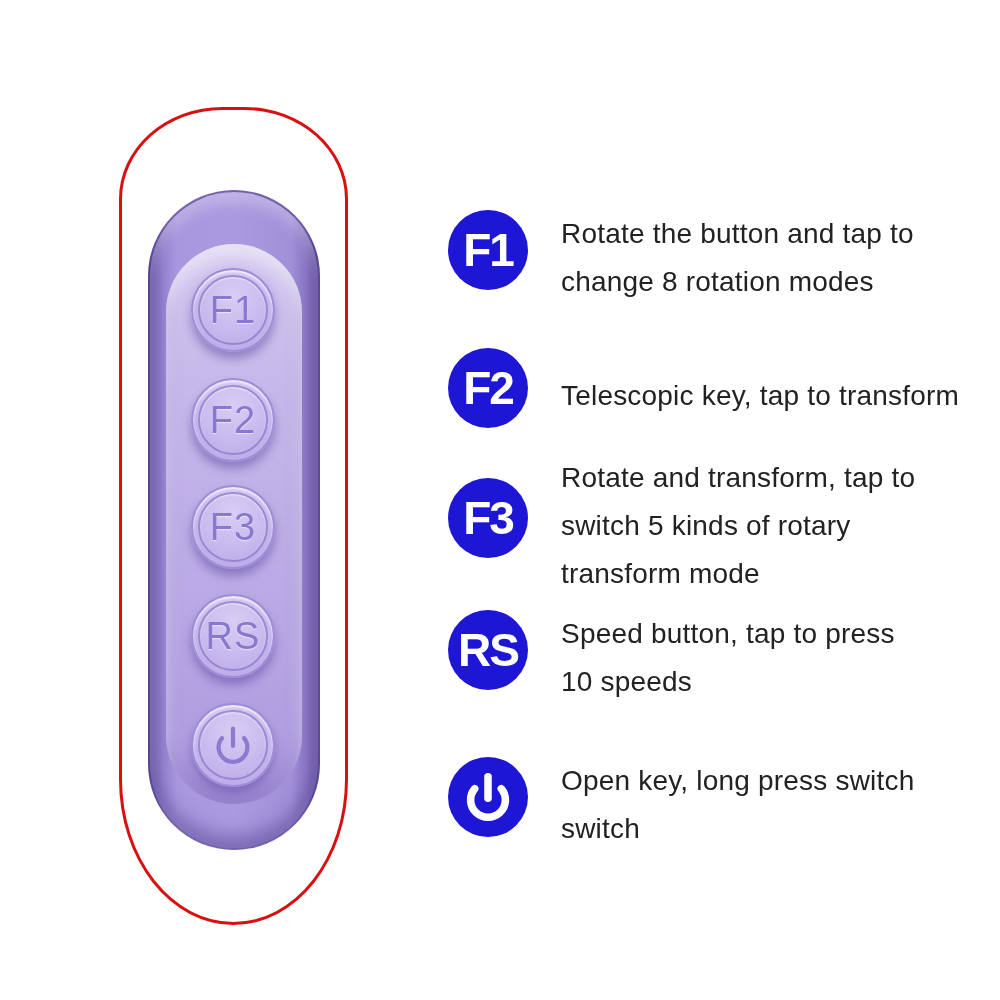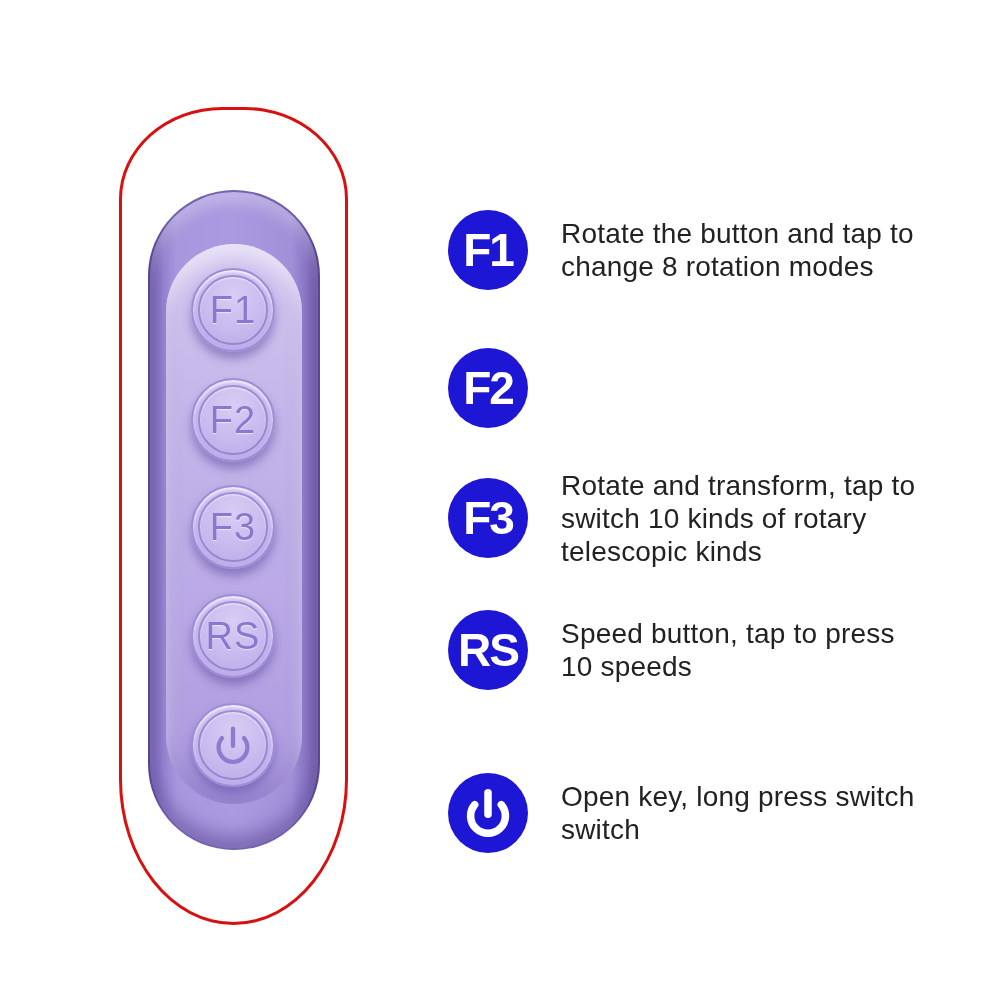--- a/index.html
+++ b/index.html
@@ -106,21 +106,21 @@
     font-weight: 700;
     font-size: 46px;
     letter-spacing: -2px;
   }
   .desc {
     font-size: 28px;
     line-height: 33px;
     color: #222222;
     letter-spacing: 0.2px;
   }
-  .desc div { white-space: nowrap; }
+  .desc div { white-space: nowrap; margin-top: 15px; }
 
   .power-svg { display: block; }
 </style>
 </head>
 <body>
 
 <div class="stage">
 
   <div class="callout"></div>
 
@@ -155,45 +155,46 @@
       <div>Rotate the button and tap to</div>
       <div>change 8 rotation modes</div>
     </div>
   </div>
 
   <div class="legend-row" style="top:340px">
     <div class="badge">
       <span>F2</span>
     </div>
     <div class="desc">
+      <div>Telescopic key, tap to transform</div>
     </div>
   </div>
 
   <div class="legend-row" style="top:470px">
     <div class="badge">
       <span>F3</span>
     </div>
     <div class="desc">
       <div>Rotate and transform, tap to</div>
-      <div>switch 10 kinds of rotary</div>
-      <div>telescopic kinds</div>
+      <div>switch 5 kinds of rotary</div>
+      <div>transform mode</div>
     </div>
   </div>
 
   <div class="legend-row" style="top:602px">
     <div class="badge">
       <span>RS</span>
     </div>
     <div class="desc">
       <div>Speed button, tap to press</div>
       <div>10 speeds</div>
     </div>
   </div>
 
-  <div class="legend-row" style="top:765px">
+  <div class="legend-row" style="top:749px">
     <div class="badge">
       <svg class="power-svg" width="58" height="58" viewBox="0 0 100 100">
         <path d="M 72.98 35.72 A 30 30 0 1 1 27.02 35.72" fill="none" stroke="#ffffff" stroke-width="13" stroke-linecap="round"></path>
         <path d="M 50 15 L 50 52" fill="none" stroke="#ffffff" stroke-width="13" stroke-linecap="round"></path>
       </svg>
     </div>
     <div class="desc">
       <div>Open key, long press switch</div>
       <div>switch</div>
     </div>

